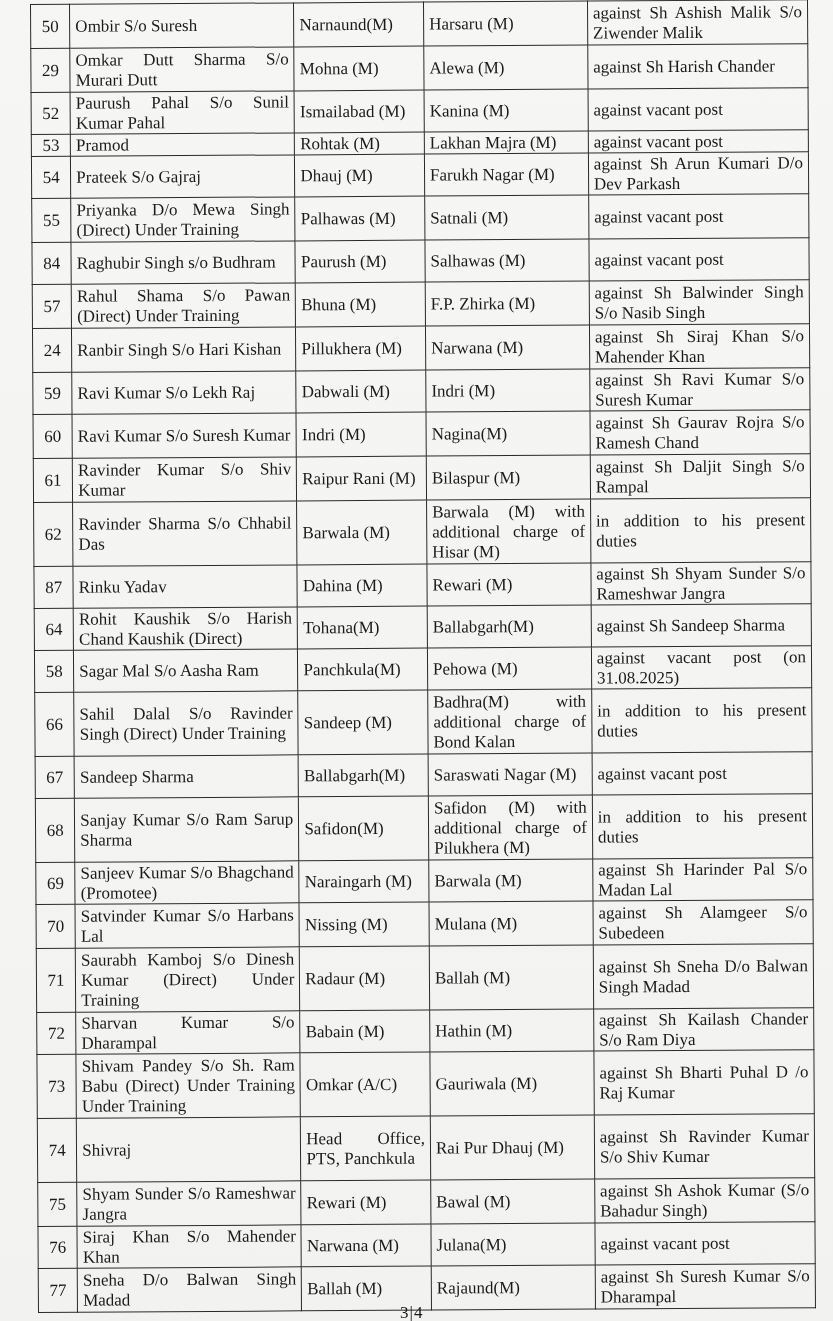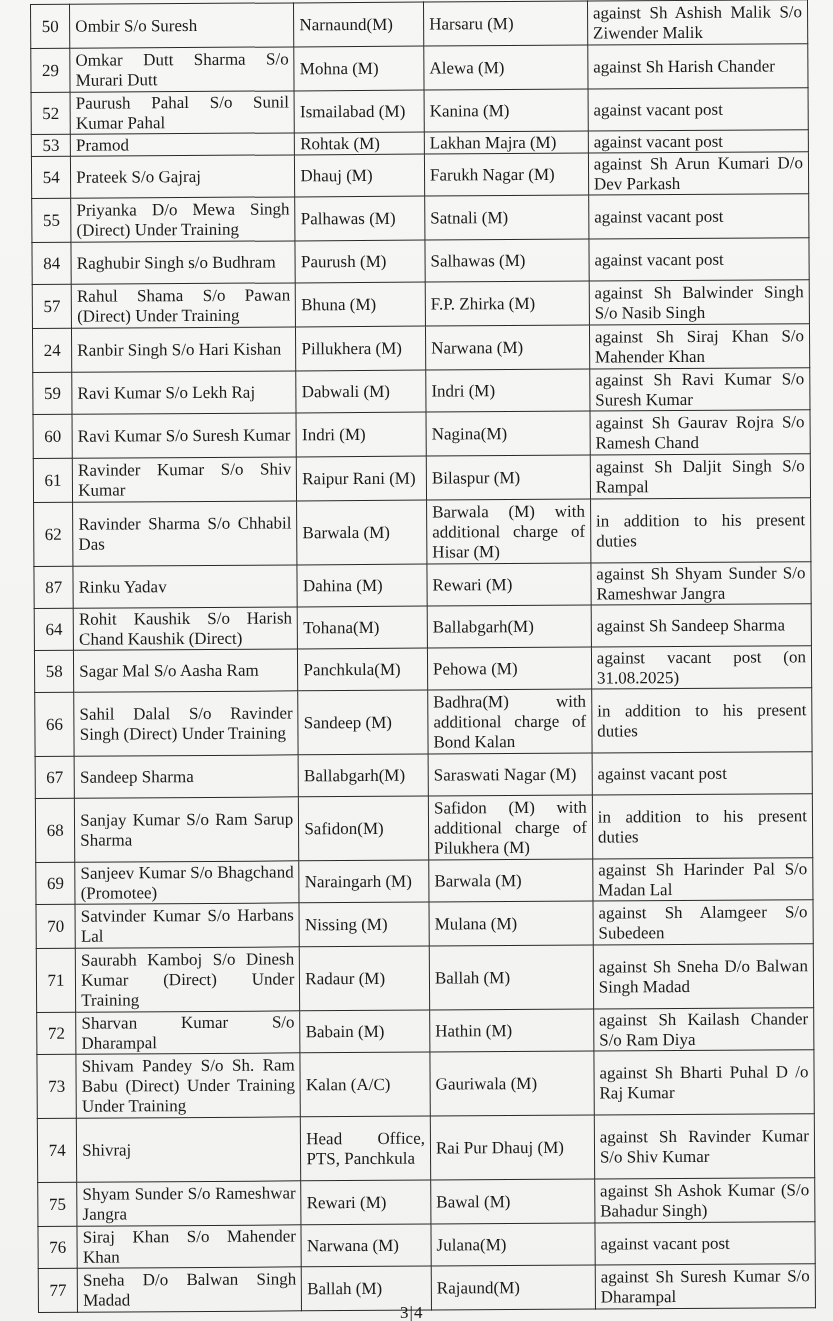--- a/index.html
+++ b/index.html
@@ -205,21 +205,21 @@
         <tr style="height: 42px;">
           <td class="c-sno">72</td>
           <td class="c-name just">Sharvan Kumar S/o Dharampal</td>
           <td class="c-from just">Babain (M)</td>
           <td class="c-to just">Hathin (M)</td>
           <td class="c-remark">against Sh Kailash Chander S/o Ram Diya</td>
         </tr>
         <tr style="height: 64px;">
           <td class="c-sno">73</td>
           <td class="c-name just">Shivam Pandey S/o Sh. Ram Babu (Direct) Under Training Under Training</td>
-          <td class="c-from just">Kalan (A/C)</td>
+          <td class="c-from just">Omkar (A/C)</td>
           <td class="c-to just">Gauriwala (M)</td>
           <td class="c-remark">against Sh Bharti Puhal D /o Raj Kumar</td>
         </tr>
         <tr style="height: 64px;">
           <td class="c-sno">74</td>
           <td class="c-name just">Shivraj</td>
           <td class="c-from just">Head Office, PTS, Panchkula</td>
           <td class="c-to just">Rai Pur Dhauj (M)</td>
           <td class="c-remark">against Sh Ravinder Kumar S/o Shiv Kumar</td>
         </tr>

